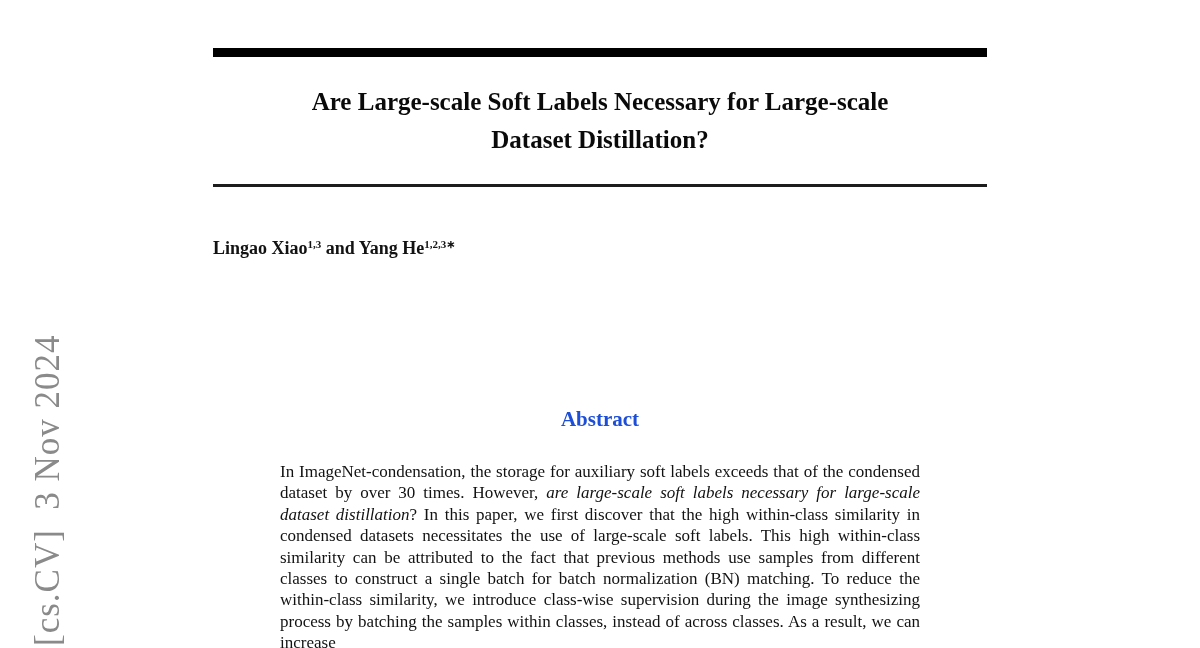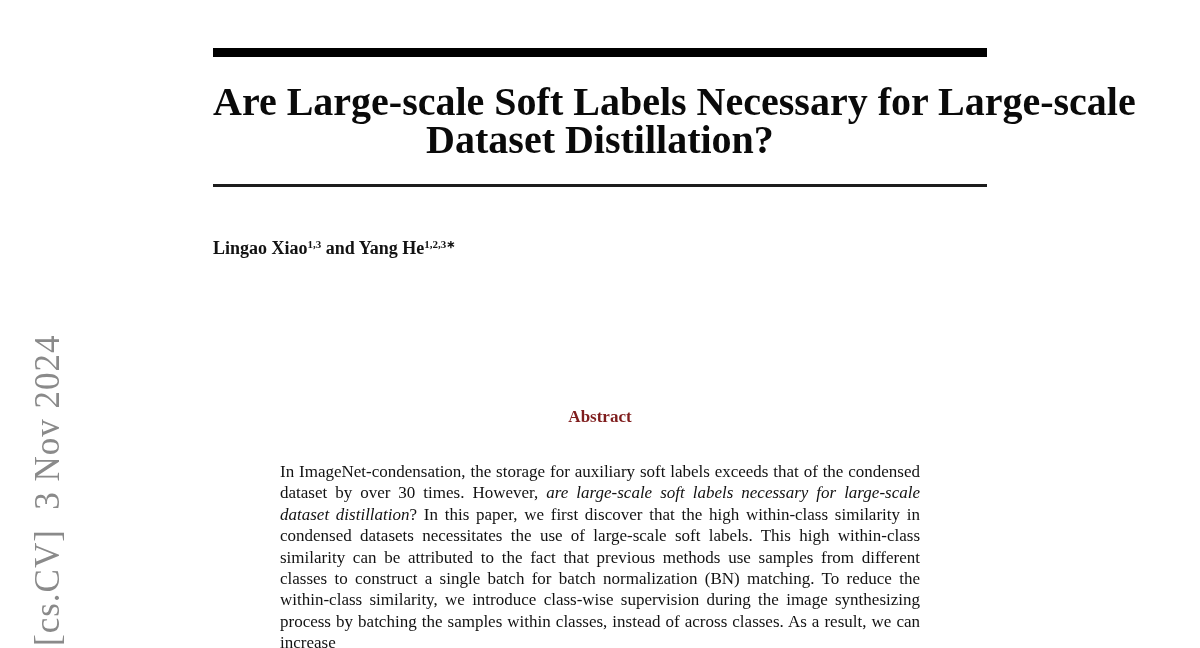--- a/index.html
+++ b/index.html
@@ -48,21 +48,21 @@
     height: 2.5px;
     background: #1c1c1c;
   }
   .title {
     position: absolute;
     left: 213px;
     top: 83px;
     width: 774px;
     text-align: center;
     font-weight: bold;
-    font-size: 40px;
+    font-size: 25px;
     line-height: 38px;
     color: #0a0a0a;
   }
   .title .line { white-space: nowrap; }
   .authors-block {
     position: absolute;
     left: 213px;
     top: 237px;
     width: 774px;
     text-align: left;
@@ -87,22 +87,22 @@
     margin-top: 3px;
     letter-spacing: 0.2px;
   }
   .abstract-heading {
     position: absolute;
     left: 213px;
     top: 407px;
     width: 774px;
     text-align: center;
     font-weight: bold;
-    font-size: 17px;
-    color: #7f1d1d;
+    font-size: 21px;
+    color: #1d4ed8;
   }
   .abstract-body {
     position: absolute;
     left: 280px;
     top: 461px;
     width: 640px;
     font-size: 17px;
     line-height: 21.4px;
     text-align: justify;
     color: #121212;

